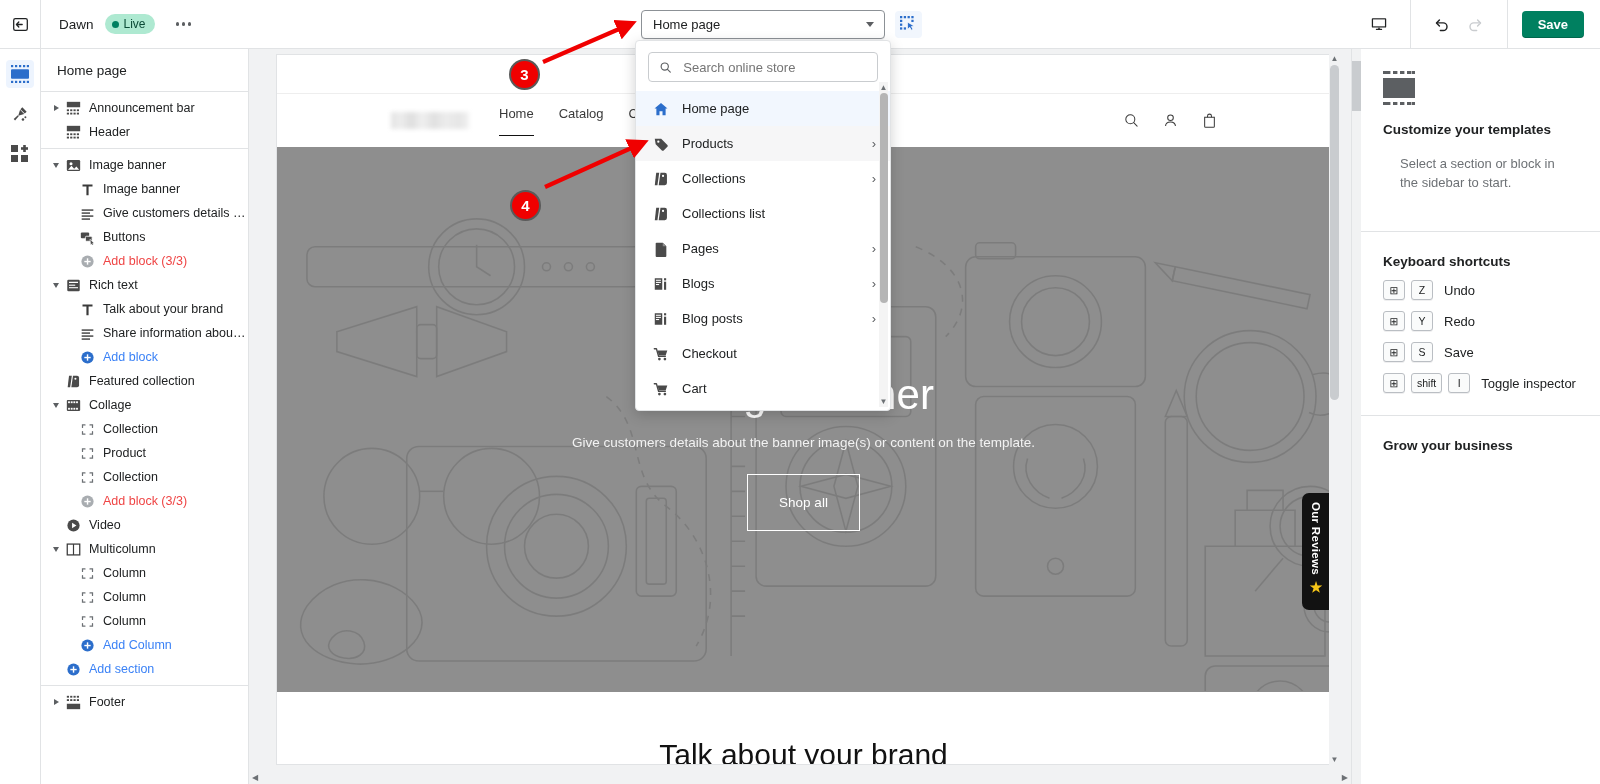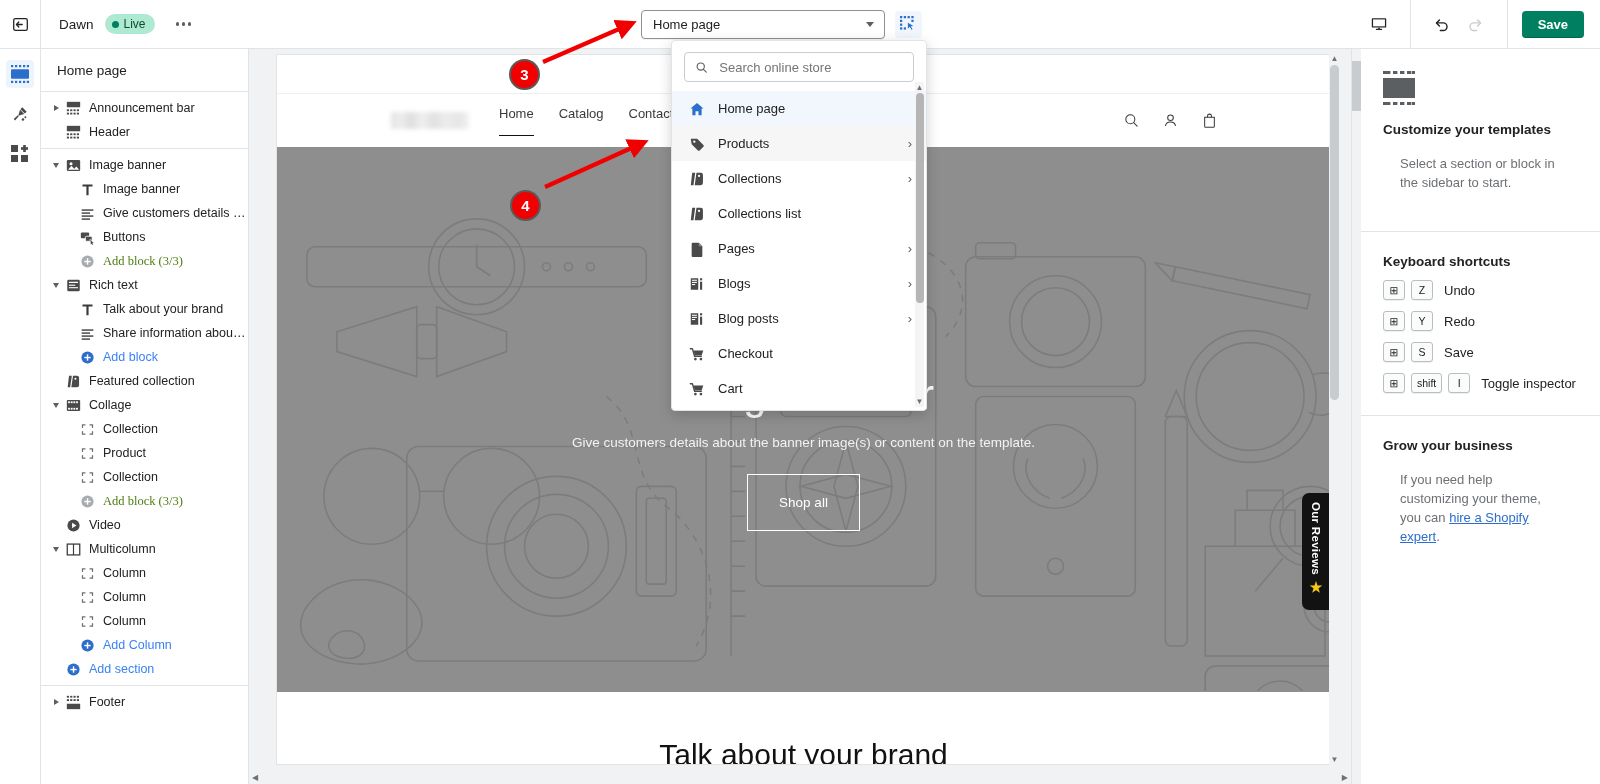--- a/index.html
+++ b/index.html
@@ -100,21 +100,21 @@
   }
   .sb-arrow {
     width: 14px; display: flex; align-items: center; justify-content: center; flex: 0 0 14px;
   }
   .tri-right { width:0;height:0;border-top:3.5px solid transparent;border-bottom:3.5px solid transparent;border-left:5px solid #5c5f62; }
   .tri-down  { width:0;height:0;border-left:3.5px solid transparent;border-right:3.5px solid transparent;border-top:5px solid #5c5f62; }
   .sb-ico { width: 20px; flex: 0 0 20px; display: flex; align-items: center; justify-content: center; margin-right: 6px; }
   .sb-label { overflow: hidden; text-overflow: ellipsis; }
   .sb-row.indent1 { padding-left: 36px; }
   .sb-row.indent0 { padding-left: 8px; }
-  .sb-muted .sb-label { color: #4d7c0f; font-family: Liberation Serif, serif; }
+  .sb-muted .sb-label { color: #ef4444; }
   .sb-link .sb-label { color: #3b82f6; }
 
   
   .preview-wrap {
     position: absolute; top: 49px; left: 249px; width: 1102px; height: 735px;
     background: #f1f2f3;
   }
   .preview-frame {
     position: absolute; top: 5px; left: 27px; width: 1055px; height: 711px;
     background: #fff; border: 1px solid #e1e3e5; overflow: hidden;
@@ -192,21 +192,21 @@
   .kcap {
     min-width: 22px; height: 20px; border: 1px solid #babec3; border-radius: 3px;
     background: #fafbfb; display: inline-flex; align-items: center; justify-content: center;
     font-size: 10.5px; color: #202223; padding: 0 5px; box-shadow: 0 1px 0 rgba(22,29,37,.07);
   }
   .ks-label { font-size: 13px; color: #202223; margin-left: 5px; }
   .rp-link { color: #2c6ecb; text-decoration: underline; }
 
   
   .dropdown {
-    position: absolute; left: 671px; top: 40px; width: 256px; height: 371px;
+    position: absolute; left: 635px; top: 40px; width: 256px; height: 371px;
     background: #fff; border: 1px solid #e1e3e5; border-radius: 4px;
     box-shadow: 0 4px 14px rgba(0,0,0,.18); z-index: 40; overflow: hidden;
   }
   .dd-searchwrap { padding: 11px 12px 9px 12px; }
   .dd-search {
     height: 30px; border: 1px solid #c9cccf; border-radius: 4px; display: flex; align-items: center;
     padding: 0 10px; gap: 9px; background: #fff;
   }
   .dd-search input {
     border: none; outline: none; font-size: 13px; color: #6d7175; width: 100%;
@@ -880,23 +880,20 @@
               <span class="kcap">⊞</span>
               <span class="kcap">shift</span>
               <span class="kcap">I</span>
               <span class="ks-label">Toggle inspector</span>
             </div>
           </div>
       </div>
 
       <div class="rp-sec" style="border-bottom:none;">
         <h3 class="rp-h">Grow your business</h3>
-        <p class="rp-p">
-          <span>If you need help customizing your theme, you can </span><a class="rp-link" href="#">hire a Shopify expert</a><span>.</span>
-        </p>
       </div>
 
     </div>
   </div>
 
   <div class="dropdown">
     <div class="dd-searchwrap">
       <div class="dd-search">
         <svg width="15" height="15" viewBox="0 0 20 20">
           <circle cx="8.6" cy="8.6" r="5.4" fill="none" stroke="#5c5f62" stroke-width="1.7"></circle>

